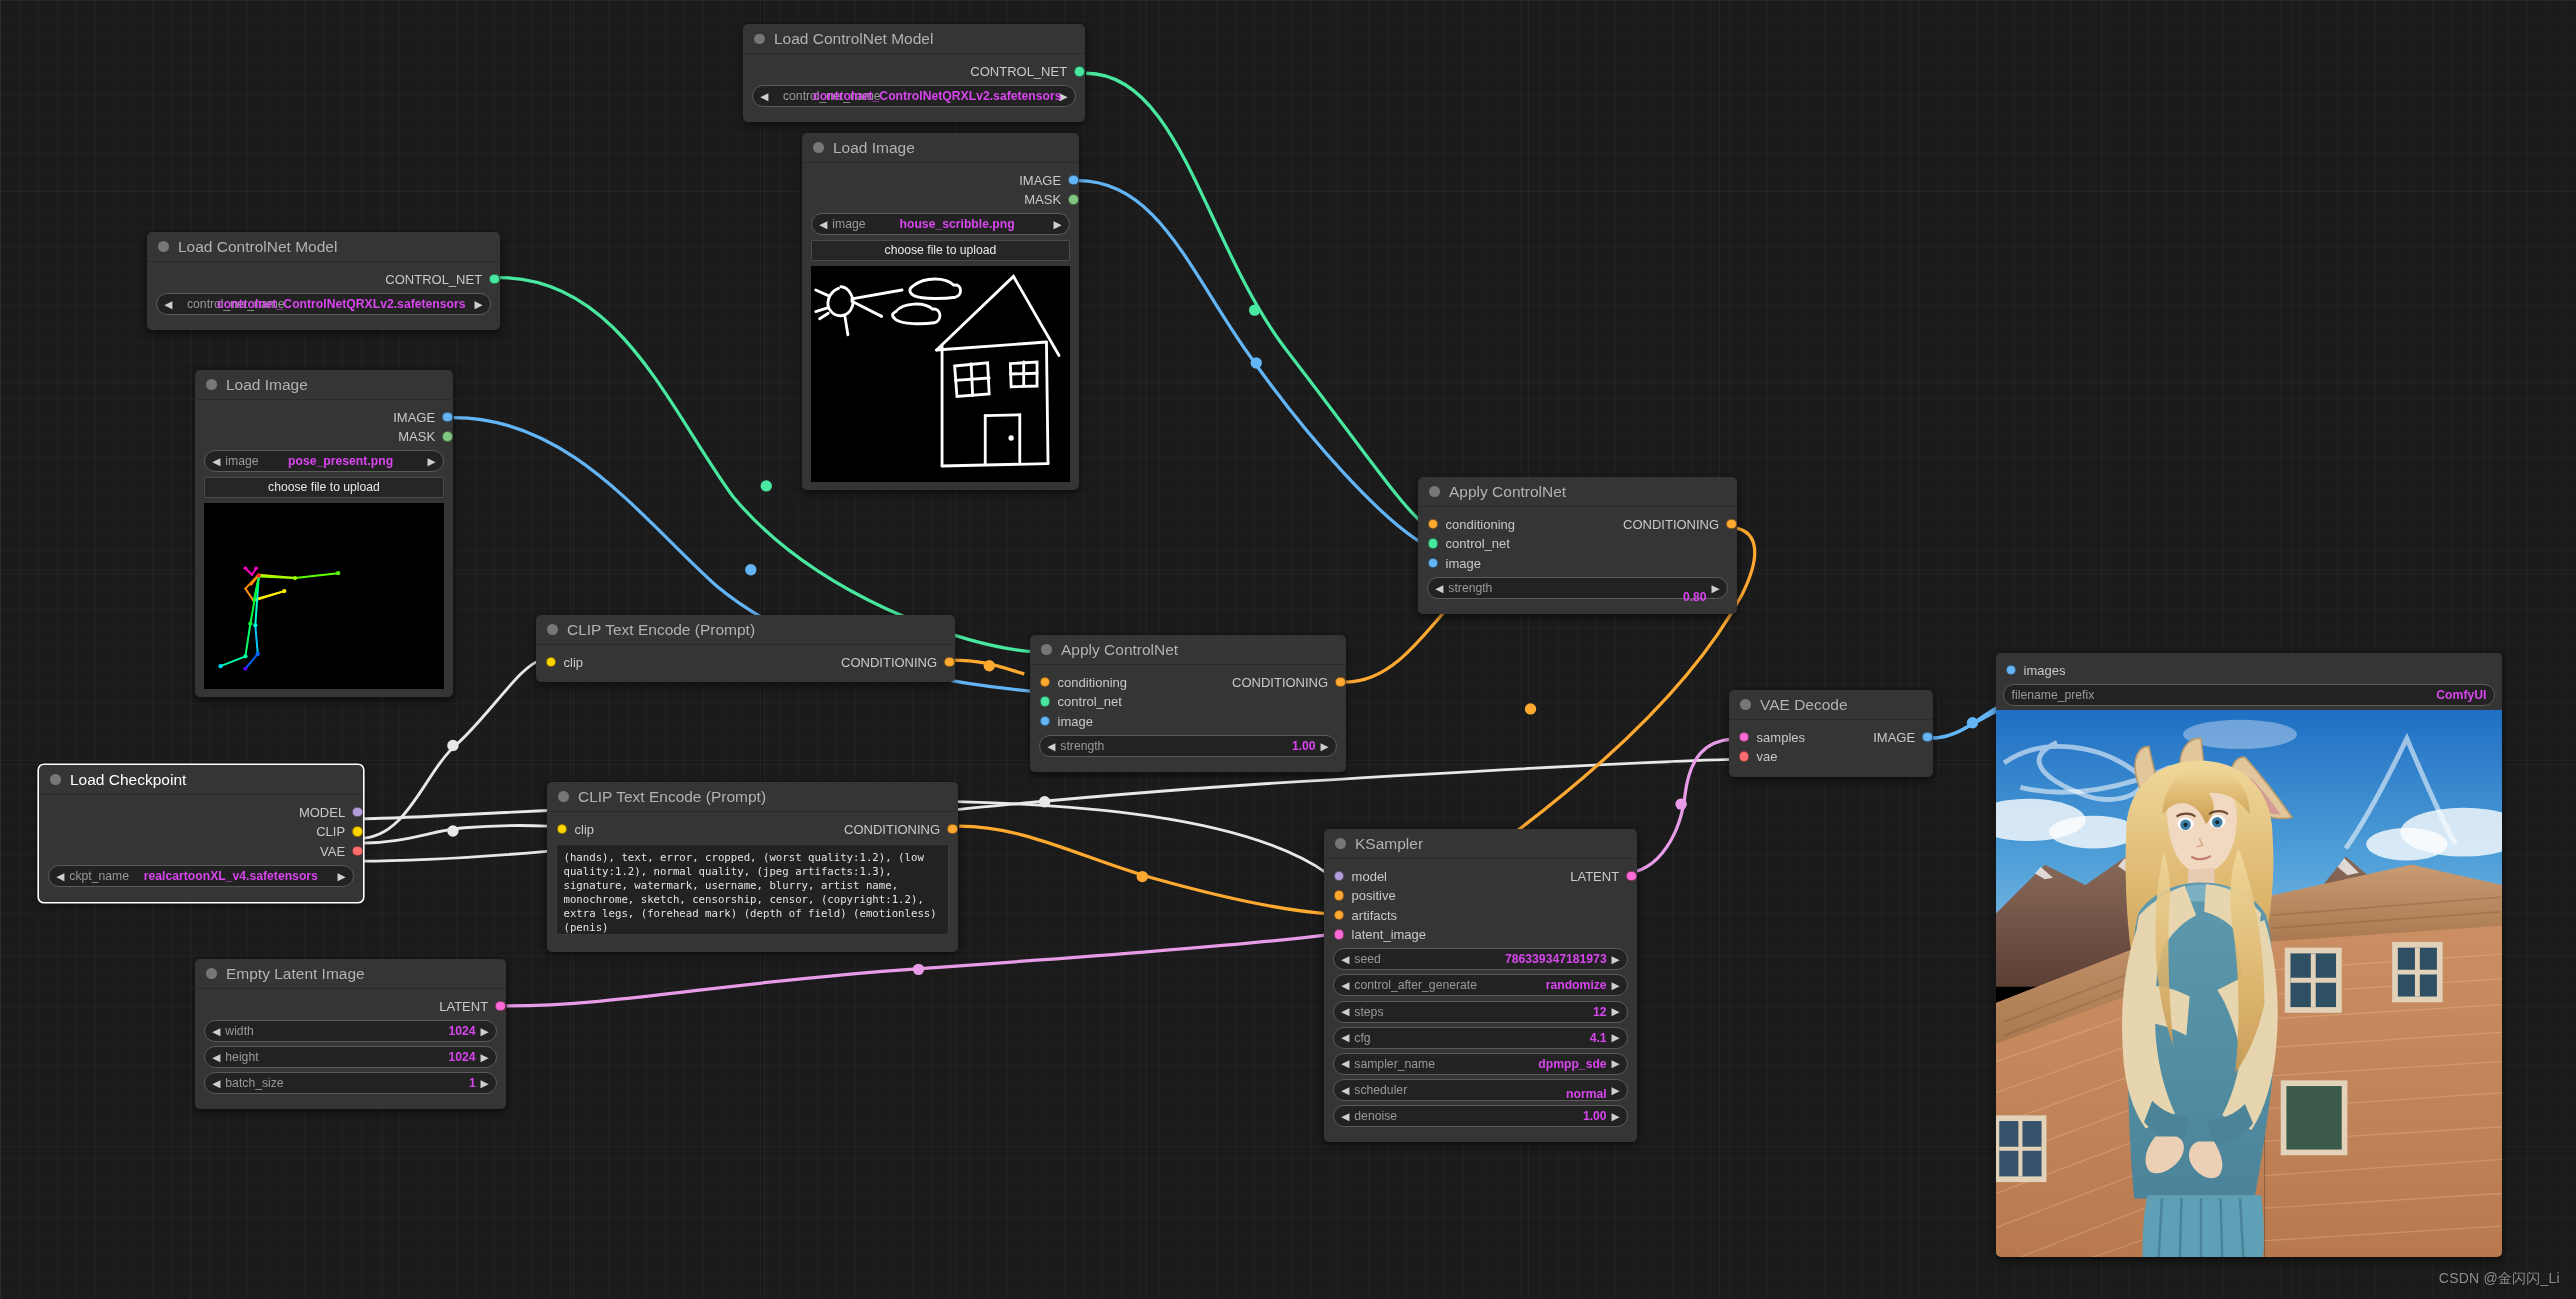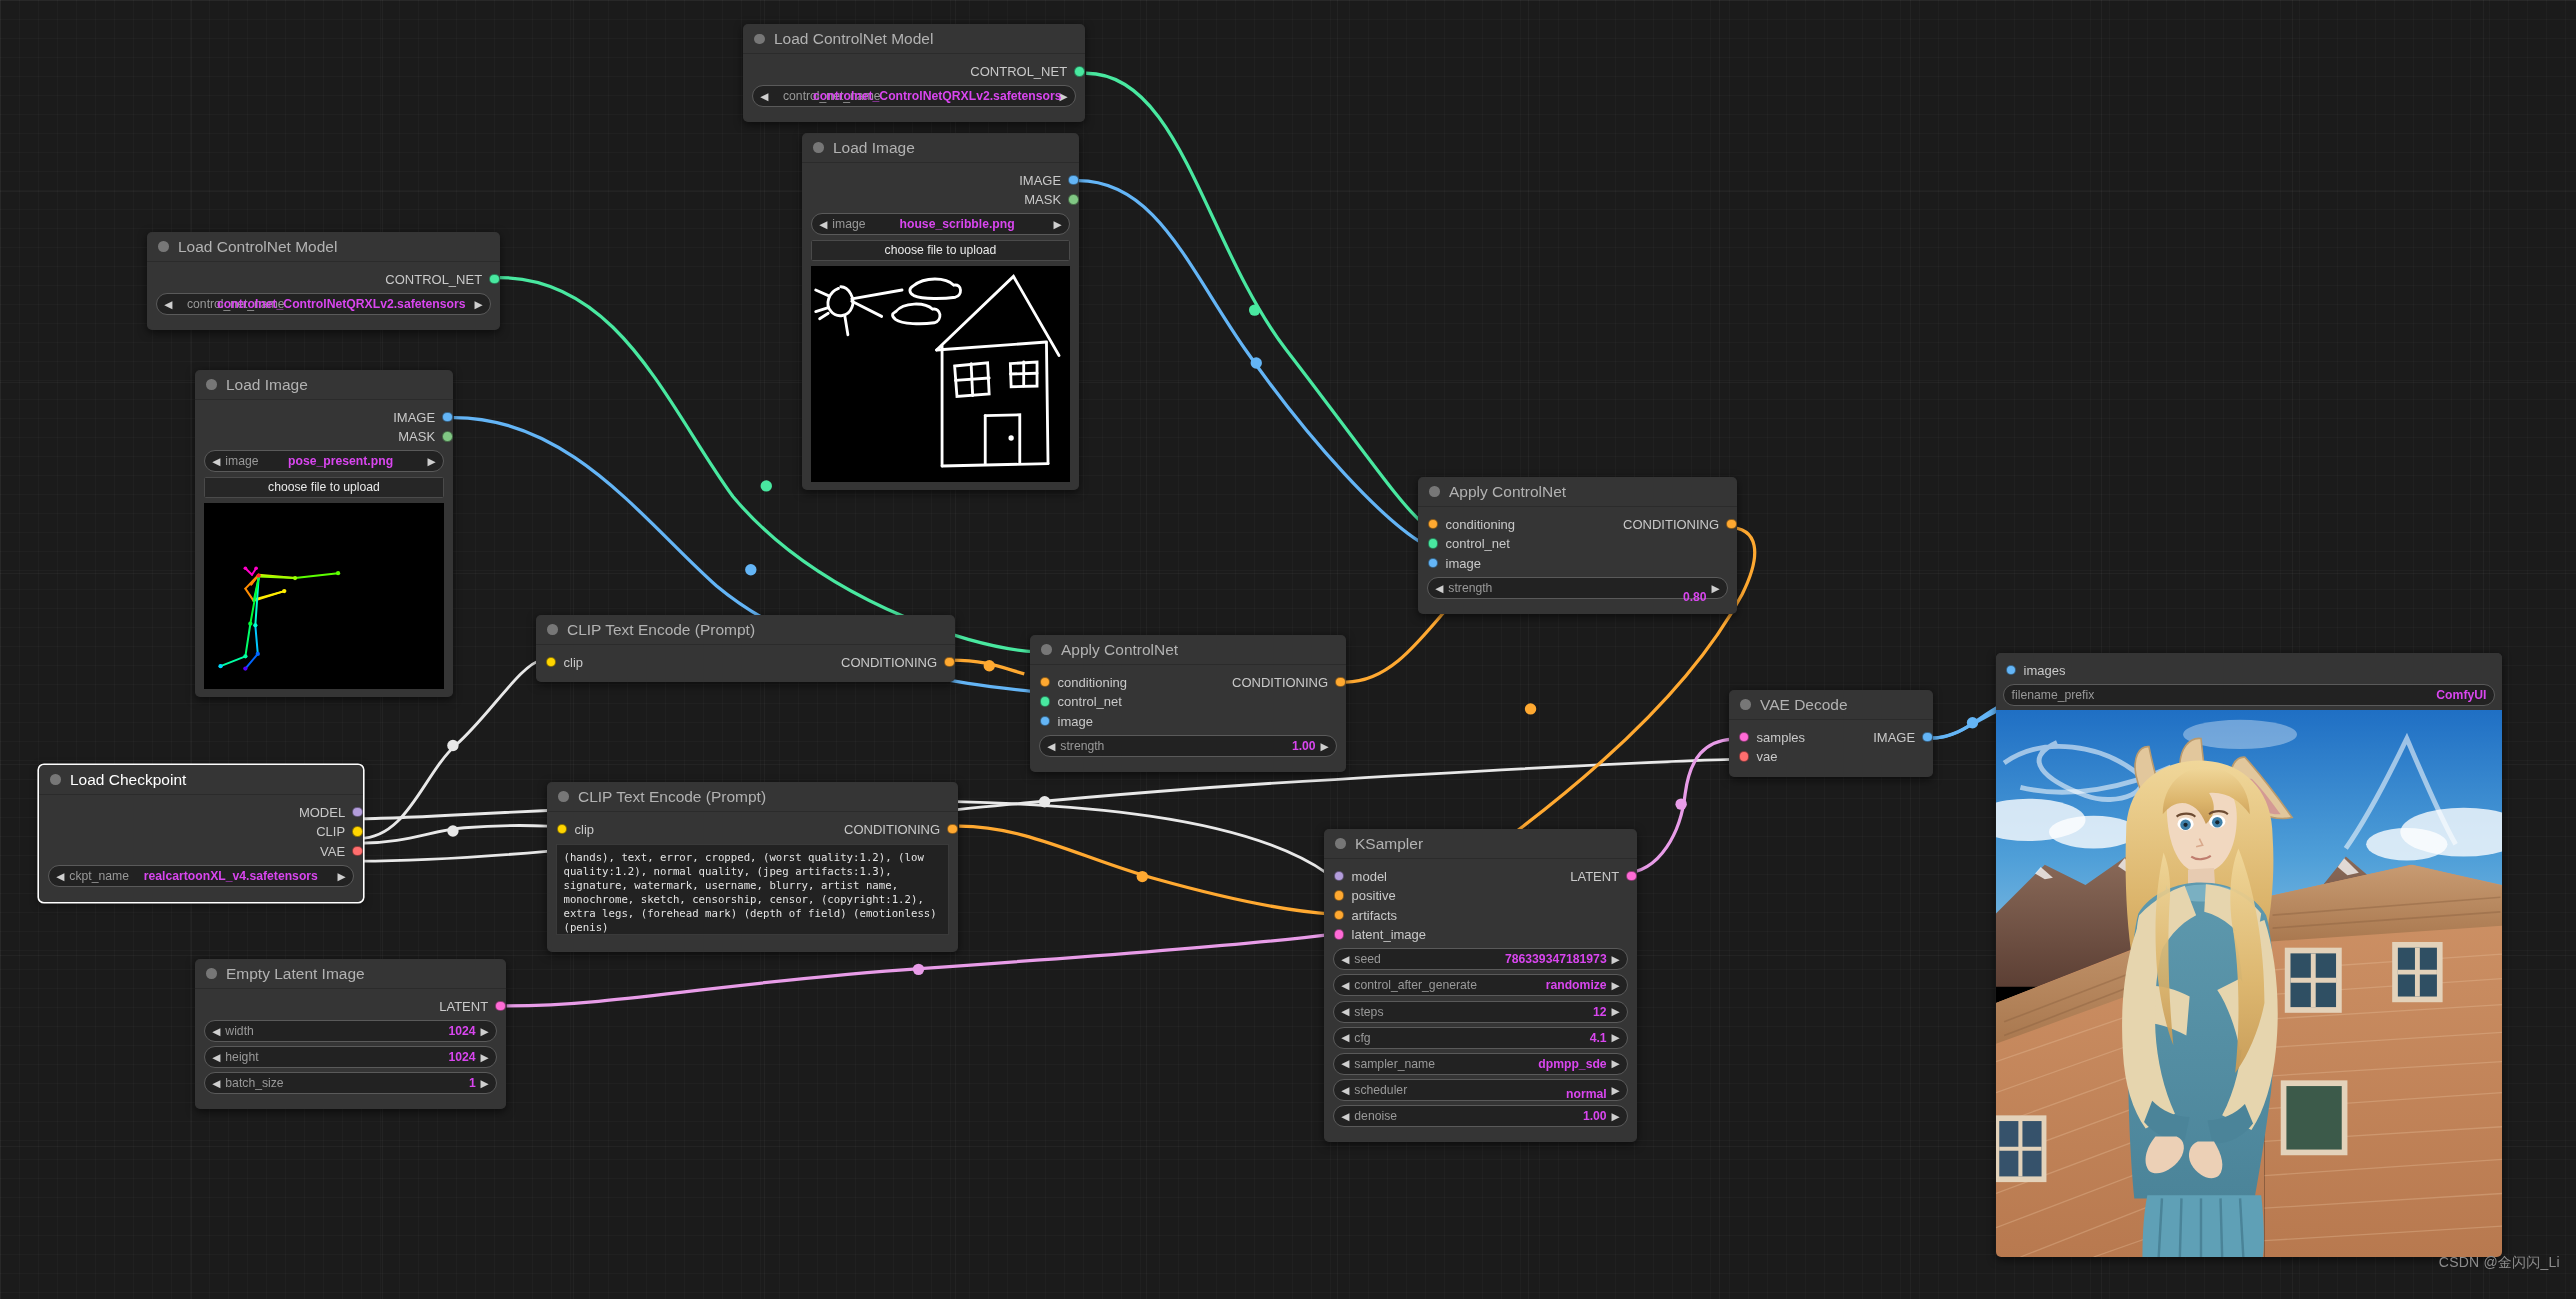--- a/index.html
+++ b/index.html
@@ -79,21 +79,21 @@
     margin:5.7px 9px; background:#222222; border:0.8px solid #3a3a3a;
     color:#e3e3e3; font-family:"DejaVu Sans Mono", monospace;
     font-size:10.7px; line-height:1.30; padding:5.7px 6.5px;
     white-space:pre-wrap; word-break:break-word; overflow:hidden;
   }
 
   .img-preview { margin:4.9px 9px 3.3px 9px; background:#000; overflow:hidden; }
   .img-full { margin:0; width:100%; display:block; }
 
   .watermark {
-    position:absolute; right:16.3px; bottom:27px;
+    position:absolute; right:16.3px; bottom:11px;
     font-size:14px; color:#8d8d8d; letter-spacing:0.2px;
   }
 </style>
 </head>
 <body>
 
 <div id="canvas">
 
   <svg id="links" viewBox="0 0 3164 1596" width="2576" height="1299">
 

